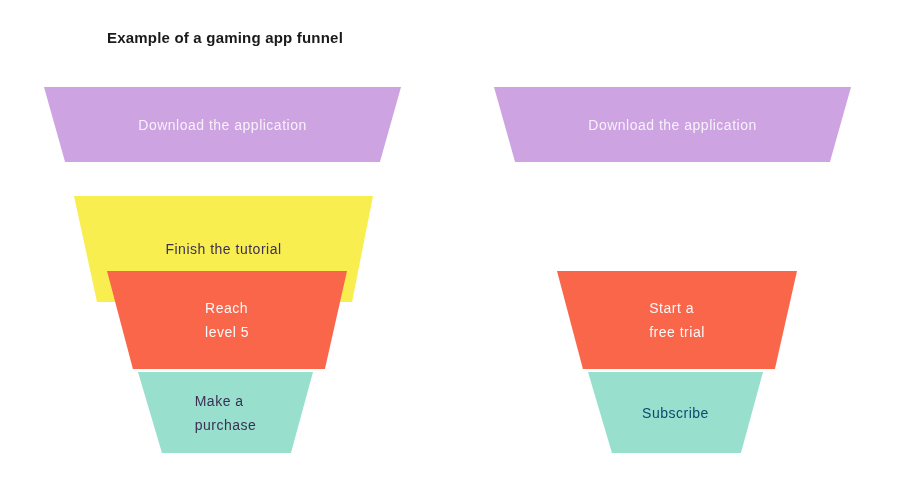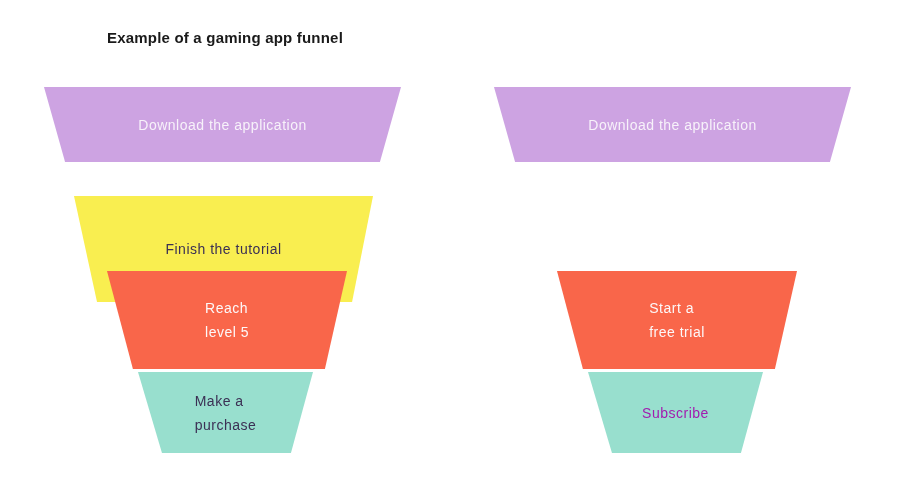--- a/index.html
+++ b/index.html
@@ -83,18 +83,18 @@
     <div class="level l1" style="background-color: rgb(205, 163, 226); color: rgb(247, 242, 250);">
       <span class="level-label">Download the application</span>
     </div>
 
 
     <div class="level l3" style="background-color: rgb(249, 102, 74); color: rgb(253, 248, 249);">
       <span class="level-label">Start a
 free trial</span>
     </div>
 
-    <div class="level l4" style="background-color: rgb(152, 223, 206); color: #a21caf;">
+    <div class="level l4" style="background-color: rgb(152, 223, 206); color: #0c4a6e;">
       <span class="level-label">Subscribe</span>
     </div>
   </div>
 
 </div>
 
 </body></html>

